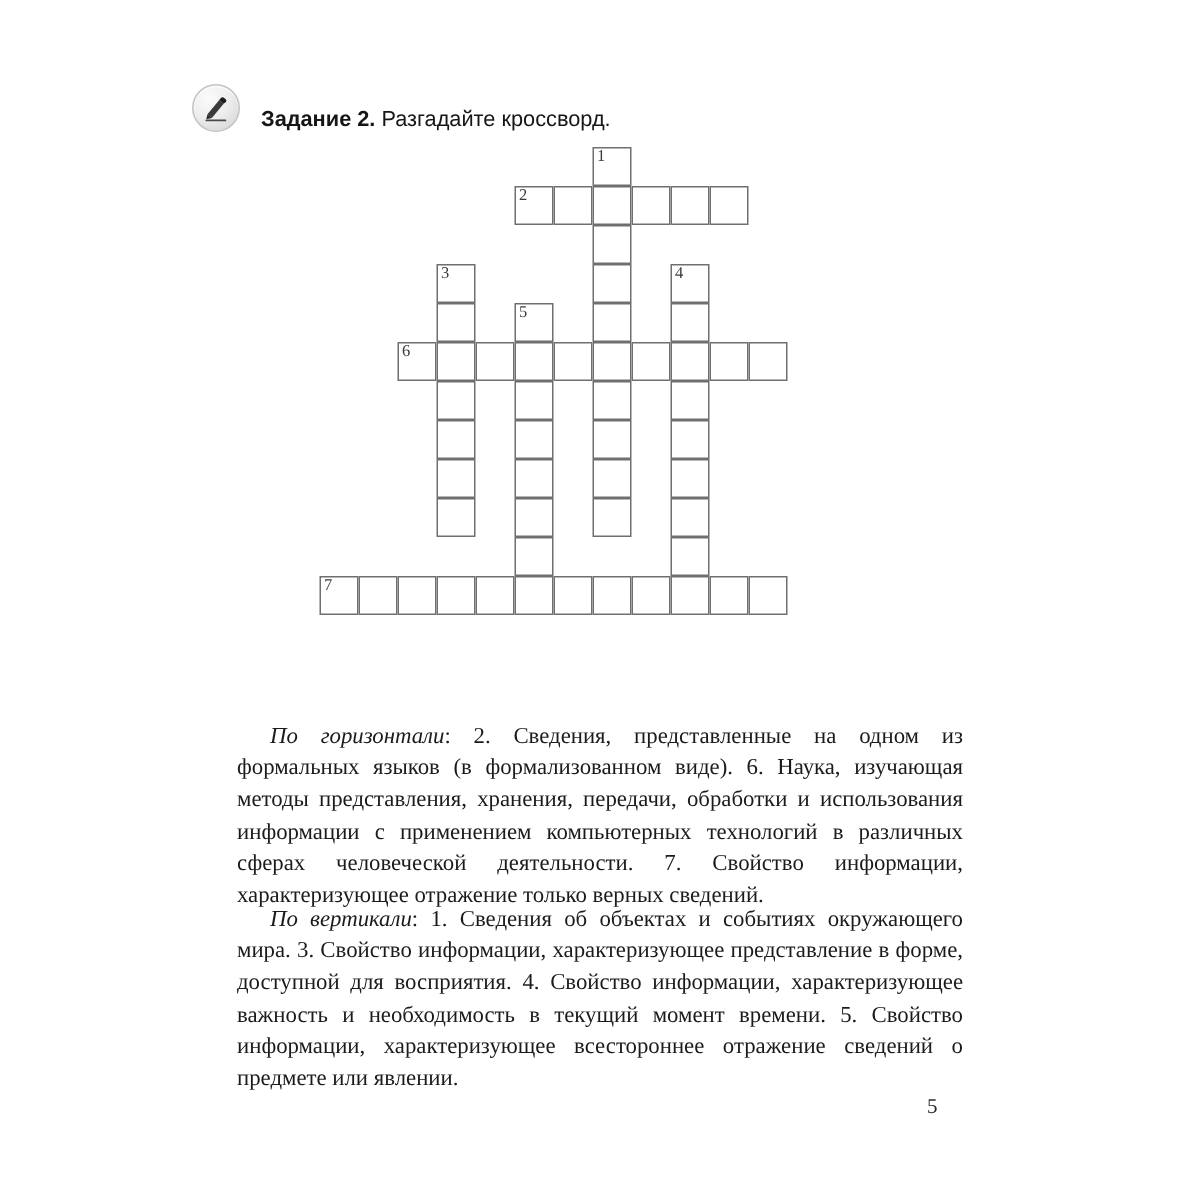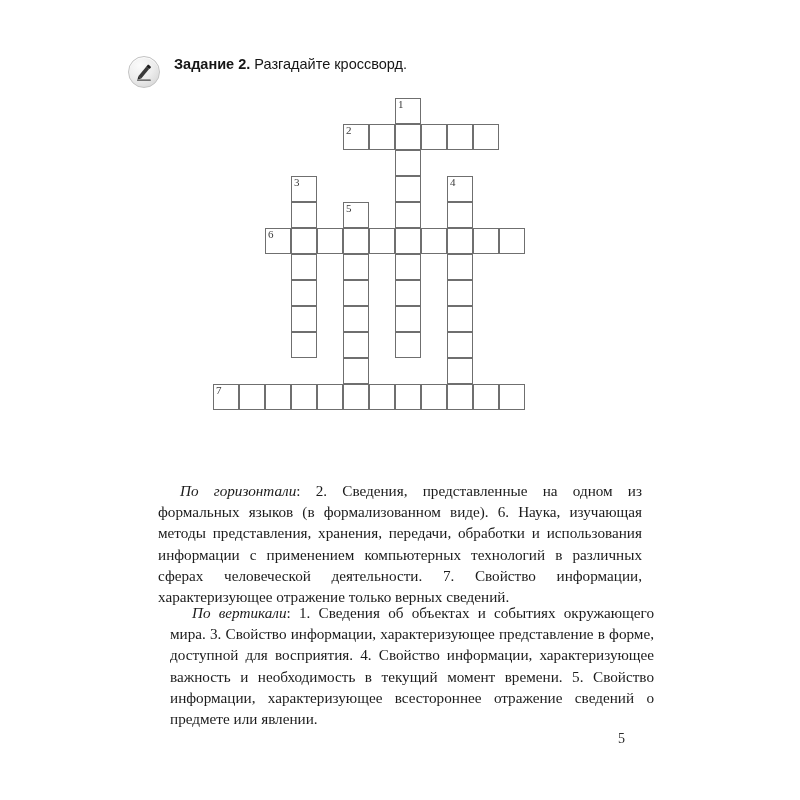--- a/index.html
+++ b/index.html
@@ -4,21 +4,21 @@
 <style>
   html,body{margin:0;padding:0;}
   body{
     width:800px;height:800px;background:#ffffff;
     font-family:"Liberation Serif", serif;
     color:#1b1b1b;position:relative;overflow:hidden;
   }
   #page{position:absolute;inset:0;}
 
   
-  .task-header{position:absolute;left:128px;top:56px;display:flex;align-items:flex-start;}
+  .task-header{position:absolute;left:128px;top:56px;display:flex;align-items:flex-end;}
   .pencil-badge{
     width:30px;height:30px;border-radius:50%;
     background:radial-gradient(circle at 35% 28%, #fbfbfb 0%, #ededed 48%, #dedede 74%, #cfcfcf 100%);
     border:1px solid #c3c3c3;
     box-shadow:inset 0 1px 1px rgba(255,255,255,.9);
     display:flex;align-items:center;justify-content:center;flex:none;
   }
   .task-title{
     margin-left:14px;font-family:"Liberation Sans", sans-serif;
     font-size:14.5px;white-space:nowrap;color:#161616;
@@ -41,21 +41,21 @@
   
   .para{
     position:absolute;width:484px;left:158px;
     font-size:15.2px;line-height:21.2px;
     text-align:justify;text-justify:inter-word;
     hyphens:manual;
   }
   .para .ind{display:inline-block;width:22px;}
   .para i{font-style:italic;}
   #para-across{top:450px;margin-top:30px;}
-  #para-down{top:602px;margin-left:12px;}
+  #para-down{top:602px;}
 
   .page-num{
     position:absolute;left:618px;top:731px;
     font-size:14px;color:#2a2a2a;
   }
 </style>
 </head>
 <body>
 
 <div id="page">

